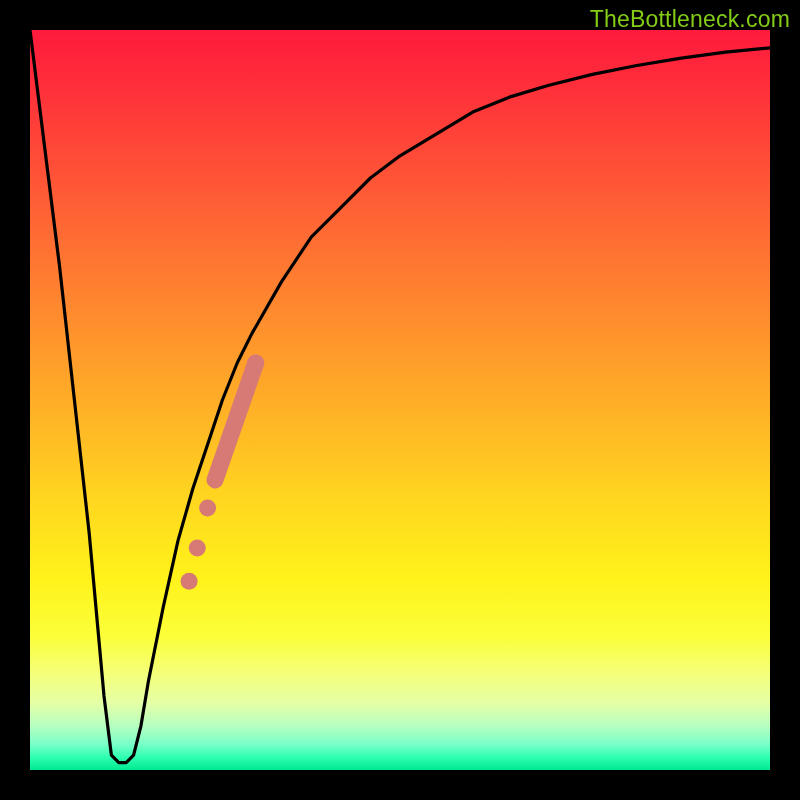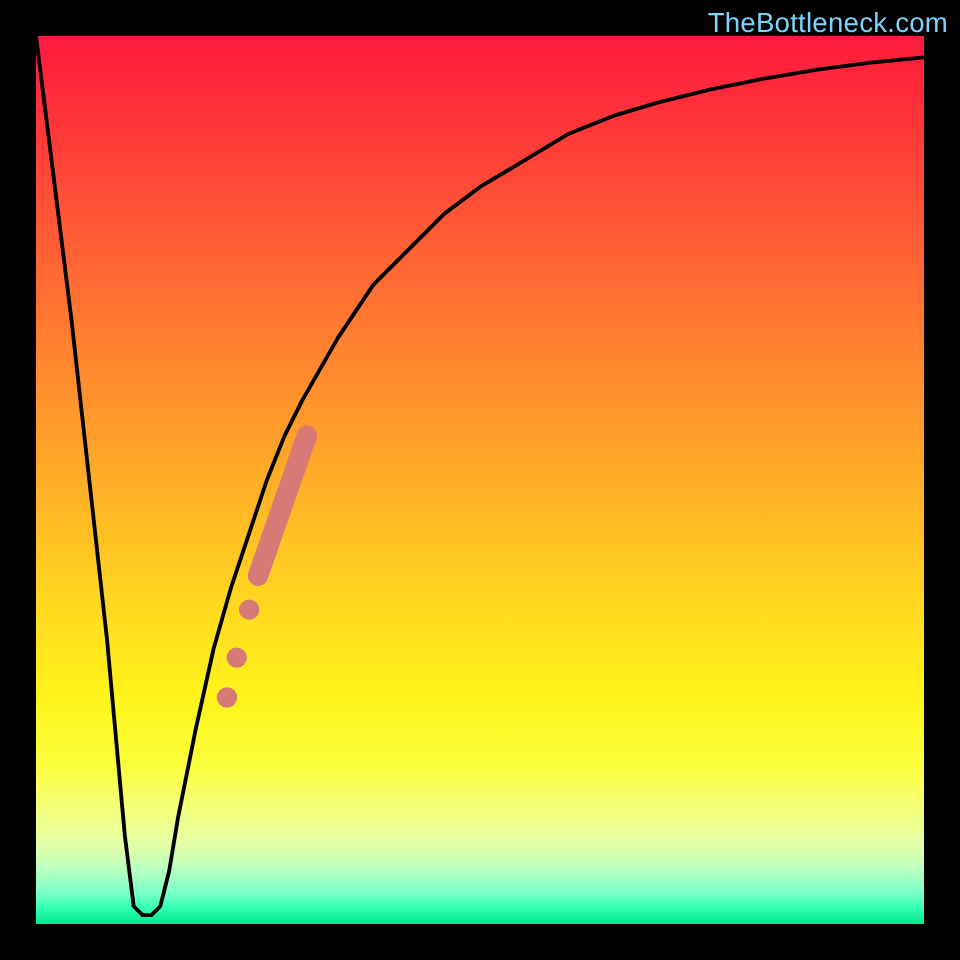--- a/index.html
+++ b/index.html
@@ -47,21 +47,21 @@
     );
   }
   svg.curve {
     position: absolute;
     inset: 0;
   }
   .watermark {
     position: absolute;
     top: 6px;
     right: 10px;
-    color: #7dd3fc;
+    color: #84cc16;
     font-size: 23px;
     font-weight: 400;
     letter-spacing: 0.2px;
     user-select: none;
   }
 </style>
 </head>
 <body>
 
 <div class="frame">

